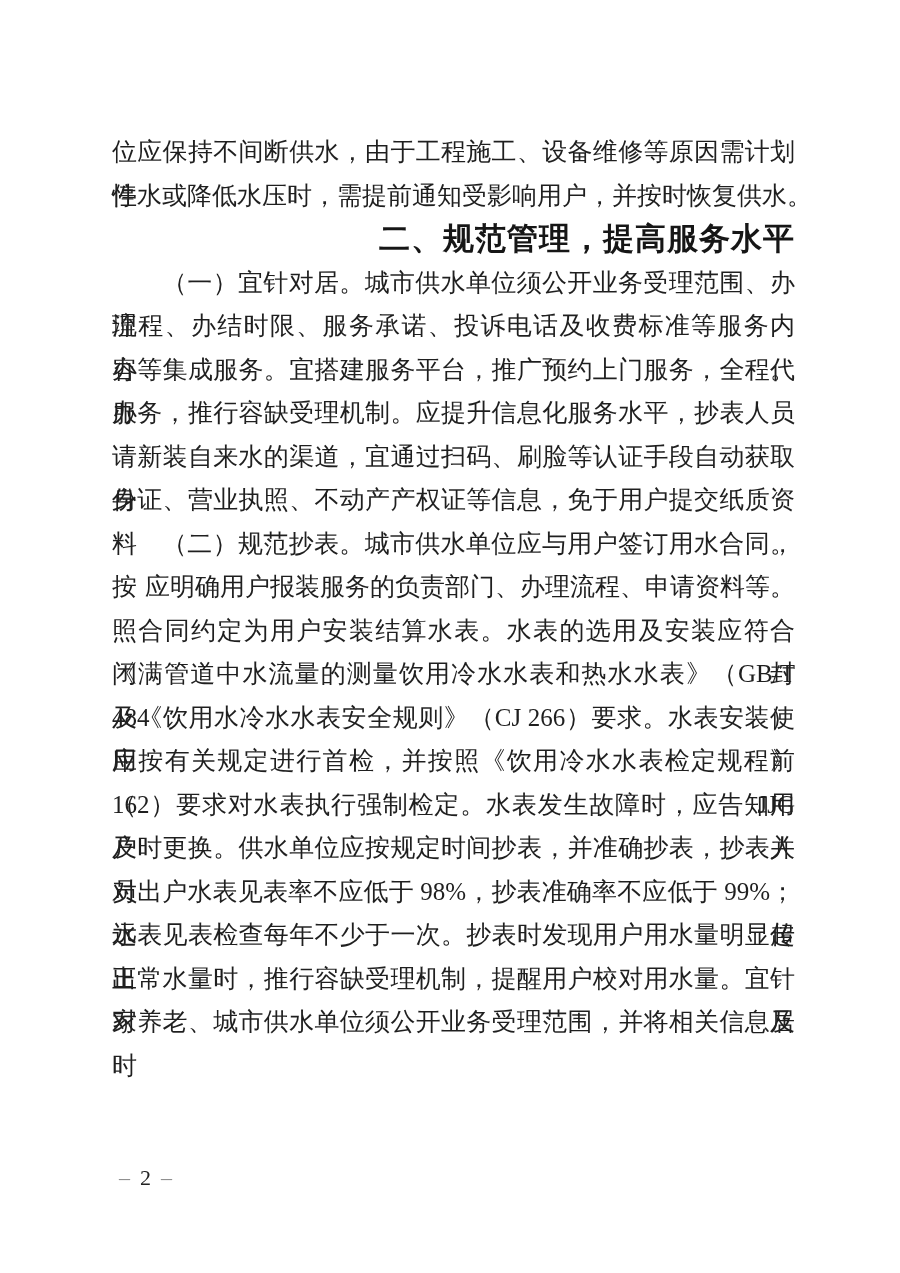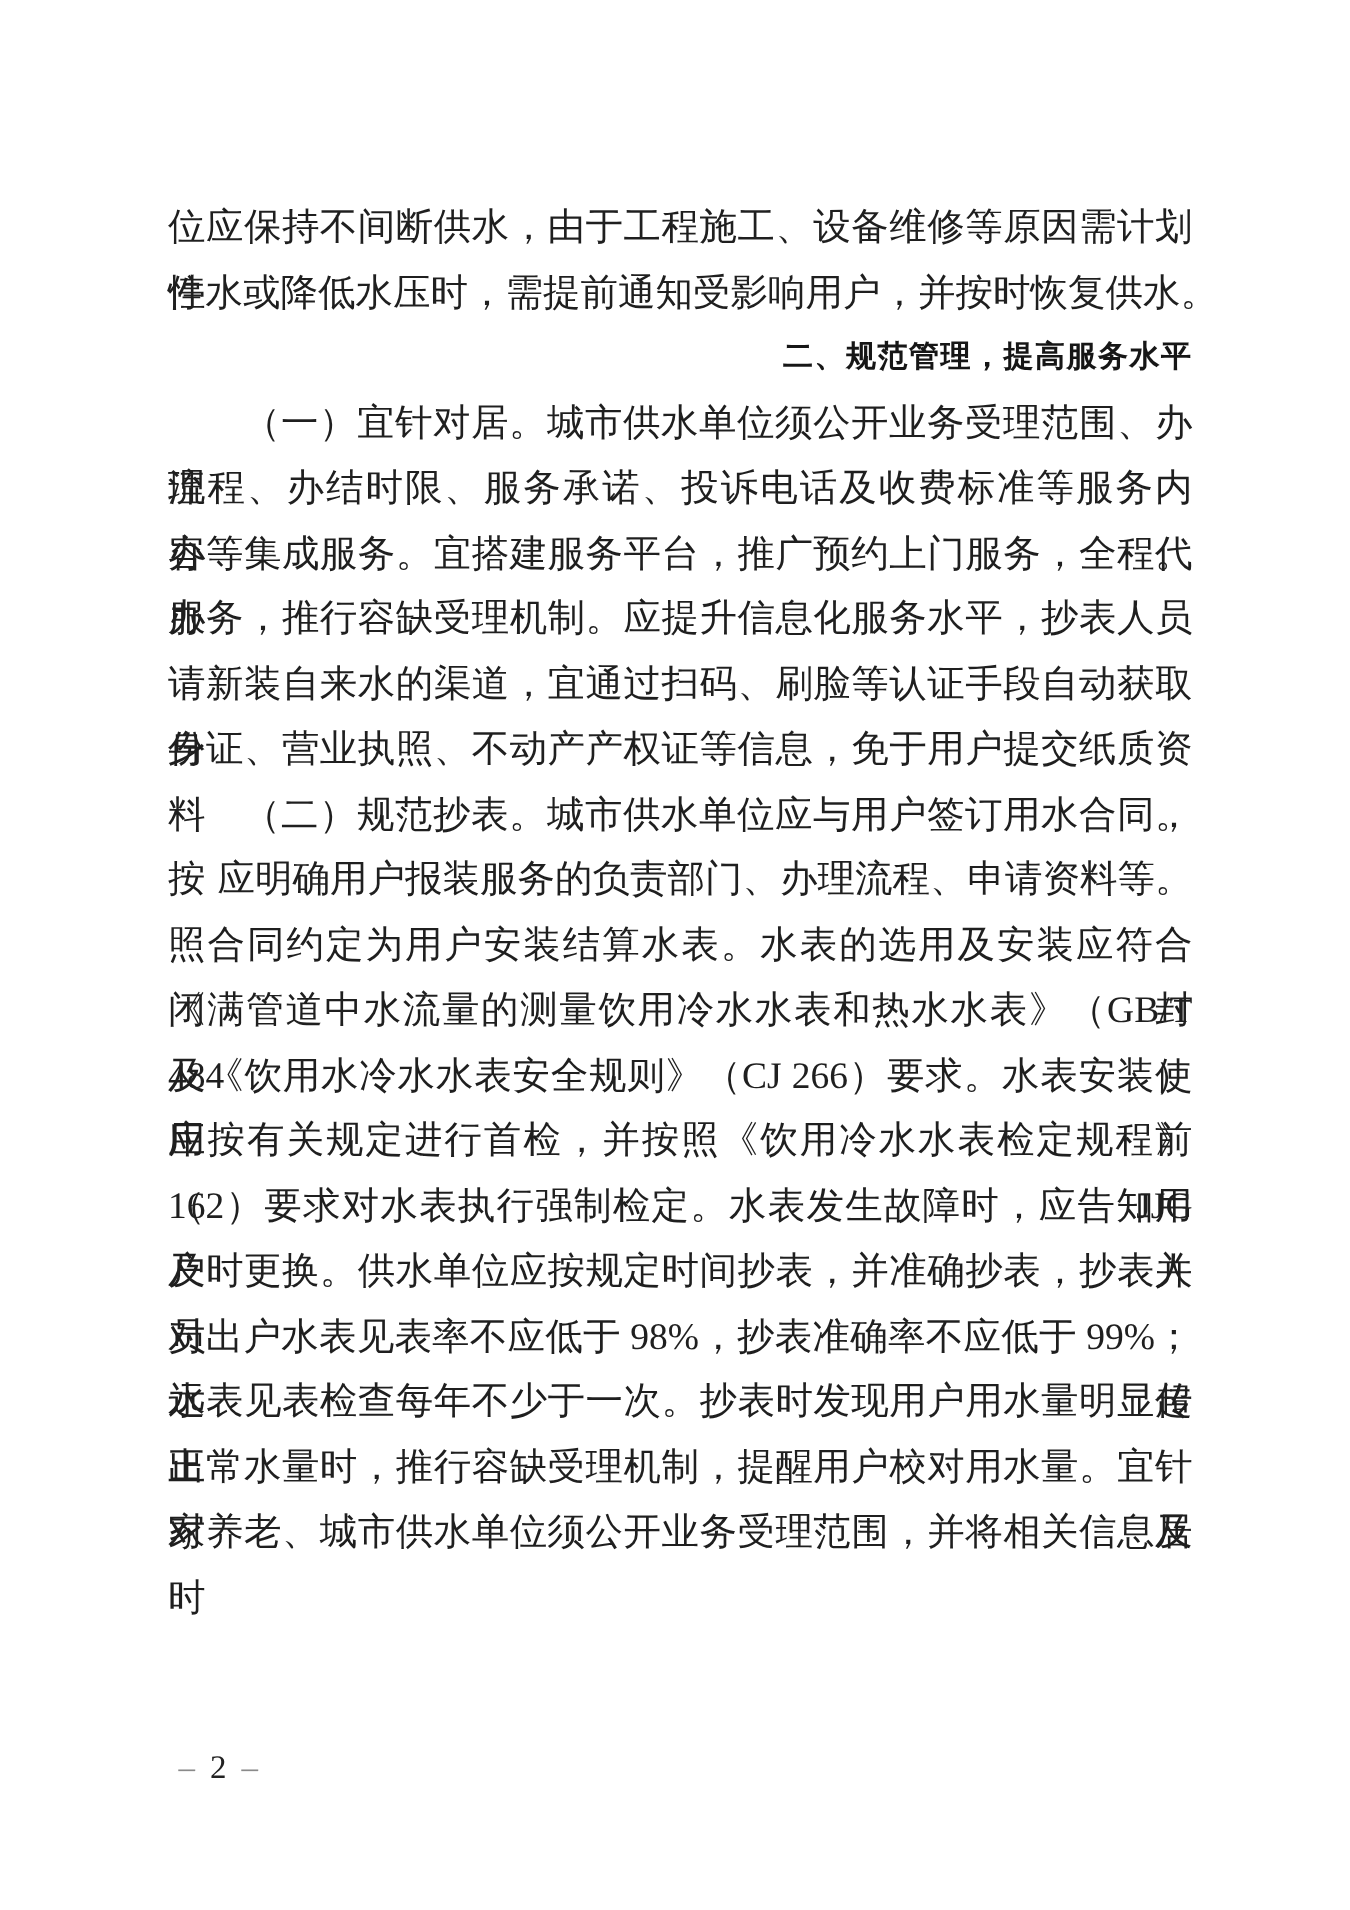--- a/index.html
+++ b/index.html
@@ -38,21 +38,21 @@
     text-align: justify;
     text-align-last: justify;
     text-justify: inter-character;
   }
   .l.ind {
     text-indent: 50px;
   }
   .l.heading {
     font-family: "Liberation Sans", "DejaVu Sans", sans-serif;
     font-weight: bold;
-    font-size: 20px;
+    font-size: 31px;
     text-indent: 50px;
     letter-spacing: 1px;
     color: #161616;
   }
   .footer {
     position: absolute;
     left: 113px;
     top: 1163px;
     height: 30px;
     line-height: 30px;

